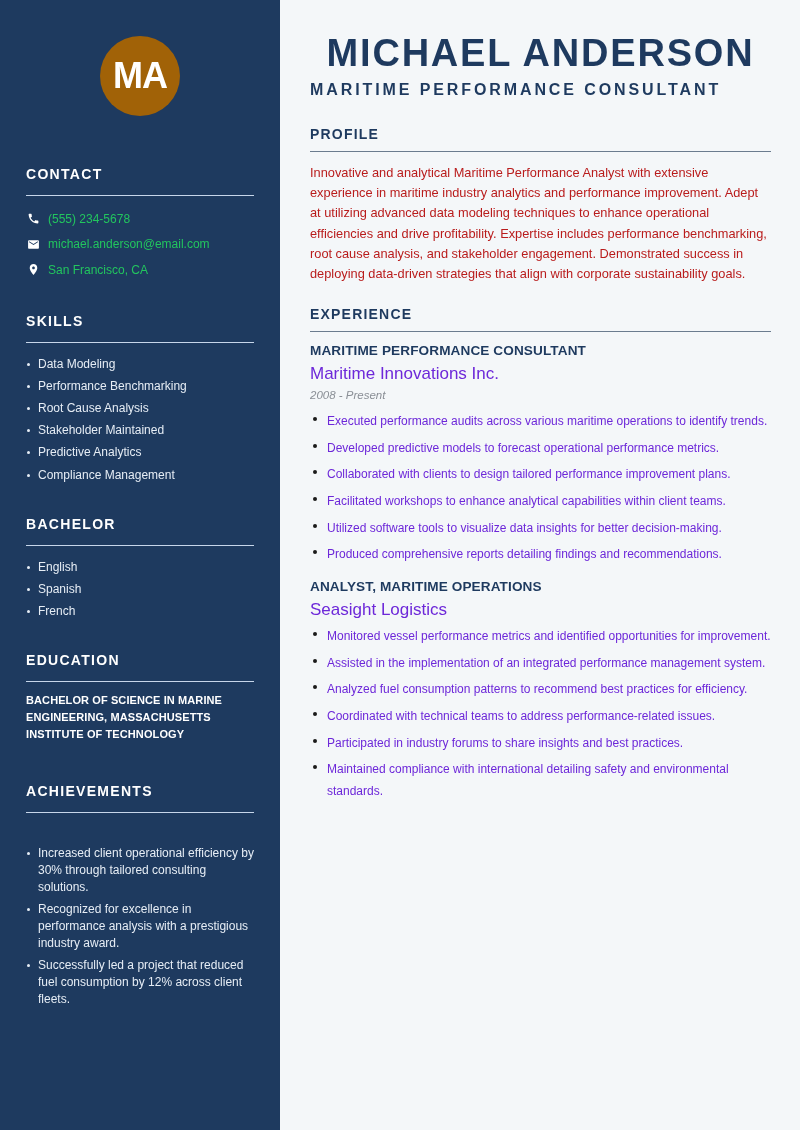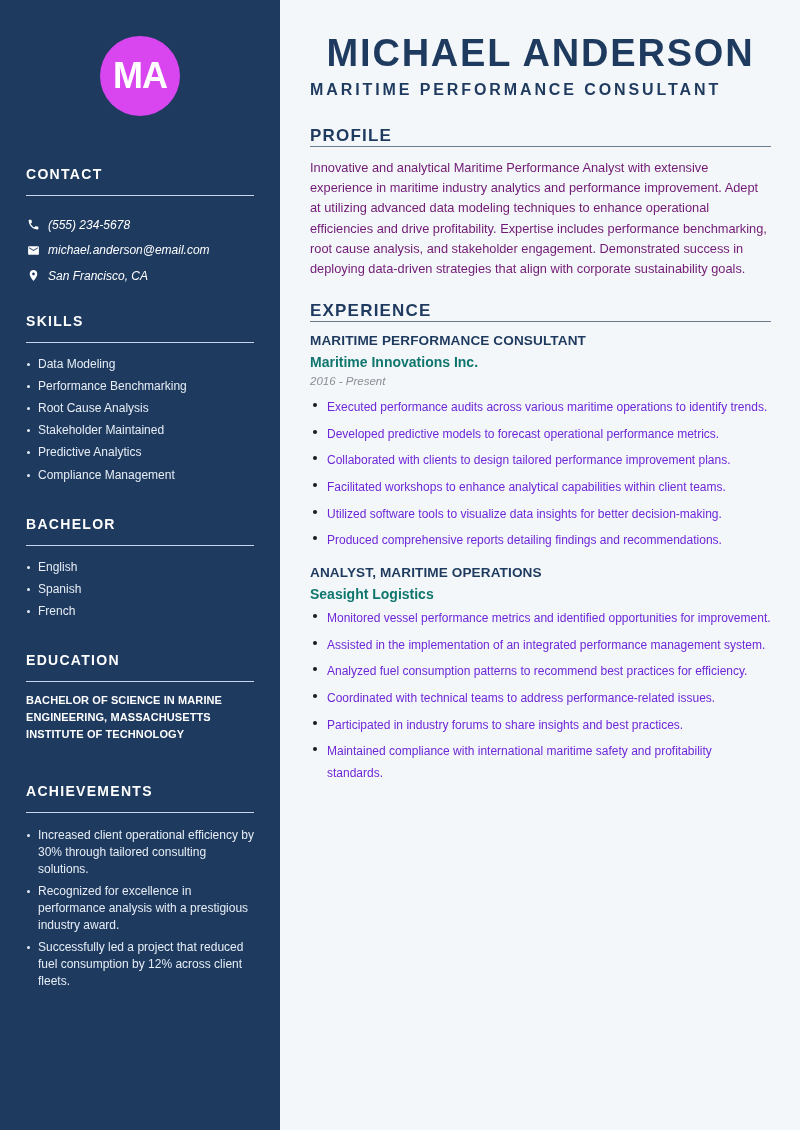--- a/index.html
+++ b/index.html
@@ -14,37 +14,36 @@
     
     .sidebar {
       width: 280px; height: 1130px;
       background: #1e3a5f;
       color: #ffffff;
       padding: 36px 26px 0 26px;
     }
     .avatar-wrap { display: flex; justify-content: center; margin-bottom: 50px; }
     .avatar {
       width: 80px; height: 80px; border-radius: 50%;
-      background: #d946ef;
+      background: #a16207;
       color: #ffffff;
       display: flex; align-items: center; justify-content: center;
       font-weight: bold; font-size: 36px; letter-spacing: -1px;
     }
     .side-section { margin-bottom: 30px; }
     .side-title {
       font-size: 14px; font-weight: bold; letter-spacing: 1.3px;
       padding-bottom: 13px;
       border-bottom: 1.5px solid #c7d6ea;
       margin-bottom: 10px;
     }
     .contact-row {
-      display: flex; align-items: flex-end;
-      font-size: 12px; color: #ffffff;
+      display: flex; align-items: center;
+      font-size: 12px; color: #22c55e;
       height: 25.5px;
-      font-style: italic;
     }
     .contact-row .ic {
       width: 14px; height: 14px; margin-right: 8px;
       display: flex; align-items: center; justify-content: center;
     }
     .contact-row .ic svg { width: 13px; height: 13px; fill: #ffffff; }
     .side-list { list-style: none; }
     .side-list li {
       position: relative; padding-left: 12px;
       font-size: 12px; color: #e6edf5;
@@ -66,35 +65,36 @@
     .main { flex: 1; padding: 30px 29px 0 30px; color: #1a1a1a; }
     .name {
       font-size: 38px; font-weight: bold; color: #1e3a5f;
       letter-spacing: 1.8px; line-height: 46px; text-align: center;
     }
     .job-title {
       font-size: 16px; color: #1e3a5f; letter-spacing: 2.9px;
       margin-top: 5px; margin-bottom: 27px;
     }
     .main-section-title {
-      font-size: 17px; font-weight: bold; color: #1e3a5f;
+      font-size: 14px; font-weight: bold; color: #1e3a5f;
       letter-spacing: 1.2px;
+      padding-bottom: 9px;
       border-bottom: 1.5px solid #6b7c8f;
       margin-bottom: 11px;
     }
     .profile-text {
-      font-size: 12.8px; line-height: 20.2px; color: #701a75;
+      font-size: 12.8px; line-height: 20.2px; color: #b91c1c;
       margin-bottom: 22px;
     }
     .job { margin-bottom: 14px; }
     .job-role {
       font-size: 13.6px; font-weight: bold; color: #1e3a5f;
       letter-spacing: 0.1px; margin-bottom: 6px;
     }
-    .job-company { font-size: 14px; font-weight: bold; color: #0f766e; margin-bottom: 5px; }
+    .job-company { font-size: 17px; font-weight: normal; color: #6d28d9; margin-bottom: 5px; }
     .job-dates { font-size: 11.5px; font-style: italic; color: #8a8f96; margin-bottom: 9px; }
     .job-bullets { list-style: none; }
     .job-bullets li {
       position: relative; padding-left: 17px;
       font-size: 12px; line-height: 22px; color: #6d28d9;
       margin-bottom: 4.6px;
     }
     .job-bullets li::before {
       content: ""; position: absolute; left: 3px; top: 7px;
       width: 4px; height: 4px; border-radius: 50%; background: #1a1a1a;
@@ -158,21 +158,21 @@
         <li>French</li>
       </ul>
     </section>
 
     <section class="side-section" style="margin-bottom:40px">
       <h3 class="side-title">EDUCATION</h3>
       <p class="edu-text">BACHELOR OF SCIENCE IN MARINE ENGINEERING, MASSACHUSETTS INSTITUTE OF TECHNOLOGY</p>
     </section>
 
     <section class="side-section">
-      <h3 class="side-title" style="margin-bottom:14px">ACHIEVEMENTS</h3>
+      <h3 class="side-title" style="margin-bottom:32px">ACHIEVEMENTS</h3>
       <ul class="side-list ach-list">
         <li>Increased client operational efficiency by 30% through tailored consulting solutions.</li>
         <li>Recognized for excellence in performance analysis with a prestigious industry award.</li>
         <li>Successfully led a project that reduced fuel consumption by 12% across client fleets.</li>
       </ul>
     </section>
   </aside>
 
   <main class="main">
     <h1 class="name">MICHAEL ANDERSON</h1>
@@ -182,38 +182,38 @@
       <h3 class="main-section-title">PROFILE</h3>
       <p class="profile-text">Innovative and analytical Maritime Performance Analyst with extensive experience in maritime industry analytics and performance improvement. Adept at utilizing advanced data modeling techniques to enhance operational efficiencies and drive profitability. Expertise includes performance benchmarking, root cause analysis, and stakeholder engagement. Demonstrated success in deploying data-driven strategies that align with corporate sustainability goals.</p>
     </section>
 
     <section>
       <h3 class="main-section-title" style="">EXPERIENCE</h3>
 
       <div class="job">
         <div class="job-role">MARITIME PERFORMANCE CONSULTANT</div>
         <div class="job-company">Maritime Innovations Inc.</div>
-        <div class="job-dates">2016 - Present</div>
+        <div class="job-dates">2008 - Present</div>
         <ul class="job-bullets">
           <li>Executed performance audits across various maritime operations to identify trends.</li>
           <li>Developed predictive models to forecast operational performance metrics.</li>
           <li>Collaborated with clients to design tailored performance improvement plans.</li>
           <li>Facilitated workshops to enhance analytical capabilities within client teams.</li>
           <li>Utilized software tools to visualize data insights for better decision-making.</li>
           <li>Produced comprehensive reports detailing findings and recommendations.</li>
         </ul>
       </div>
 
       <div class="job">
         <div class="job-role">ANALYST, MARITIME OPERATIONS</div>
         <div class="job-company">Seasight Logistics</div>
         <ul class="job-bullets">
           <li>Monitored vessel performance metrics and identified opportunities for improvement.</li>
           <li>Assisted in the implementation of an integrated performance management system.</li>
           <li>Analyzed fuel consumption patterns to recommend best practices for efficiency.</li>
           <li>Coordinated with technical teams to address performance-related issues.</li>
           <li>Participated in industry forums to share insights and best practices.</li>
-          <li>Maintained compliance with international maritime safety and profitability standards.</li>
+          <li>Maintained compliance with international detailing safety and environmental standards.</li>
         </ul>
       </div>
     </section>
   </main>
 </div>
 
 </body></html>

